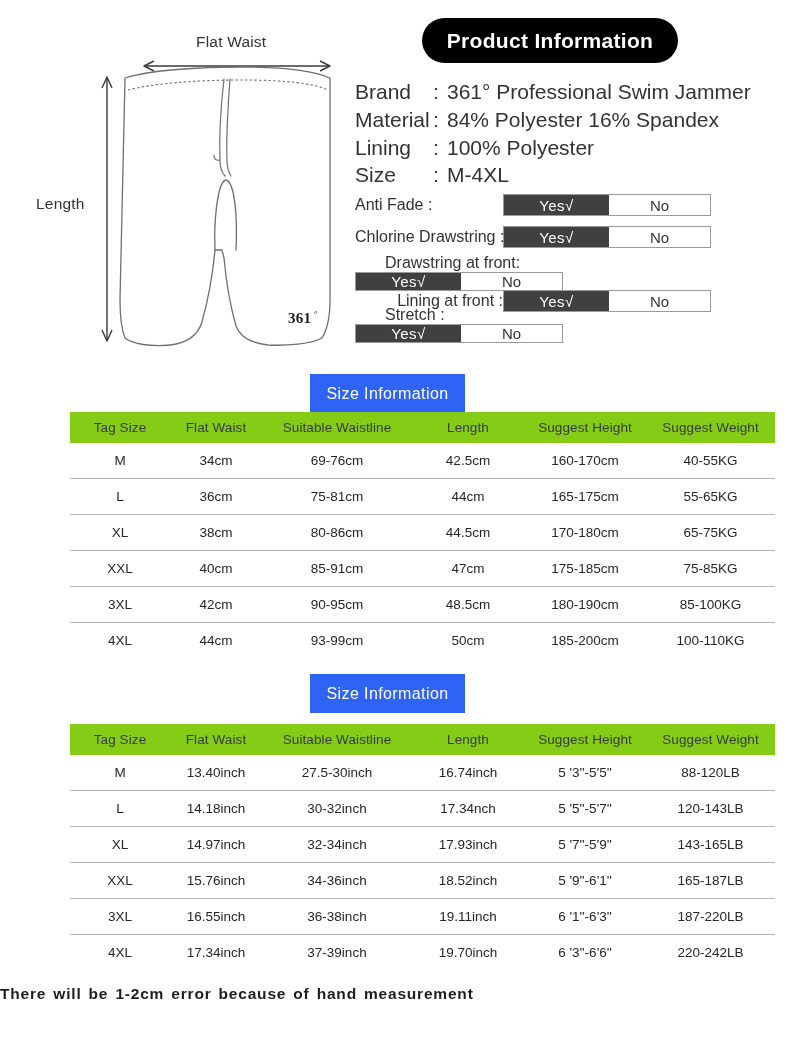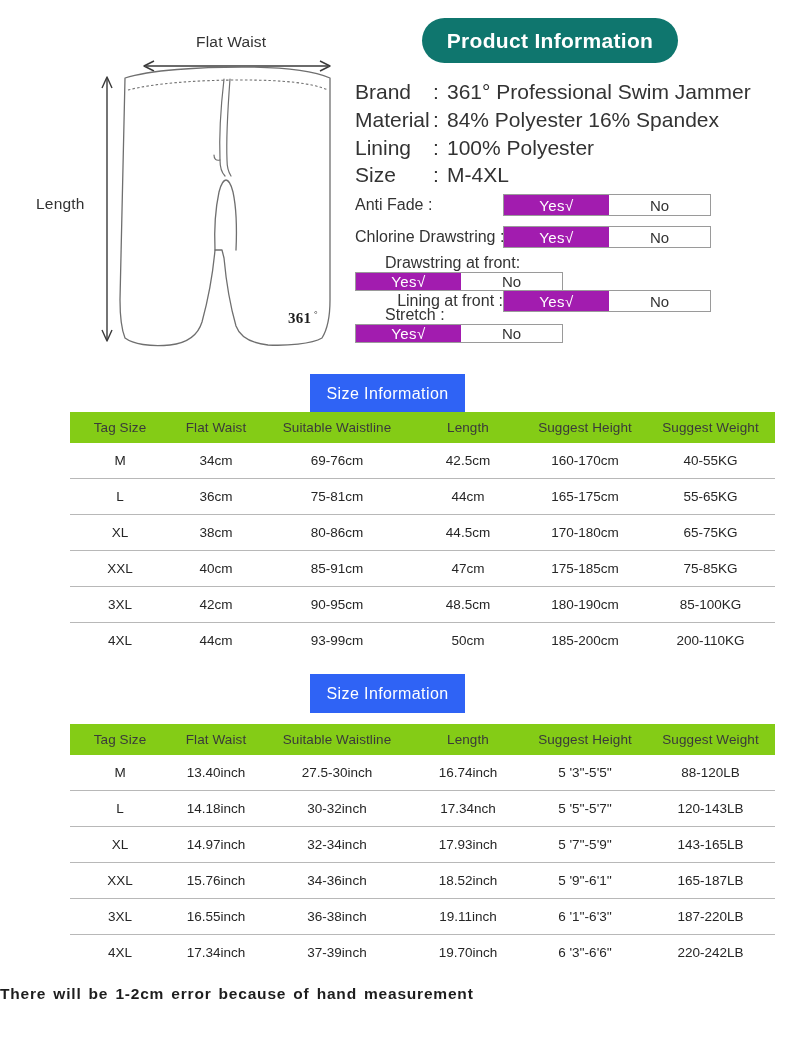--- a/index.html
+++ b/index.html
@@ -44,21 +44,21 @@
     width: 450px;
     height: 370px;
   }
   #pi-pill {
     position: absolute;
     left: 72px;
     top: 18px;
     width: 256px;
     height: 45px;
     border-radius: 23px;
-    background: #0f766e;
+    background: #000000;
     color: #ffffff;
     font-size: 21px;
     font-weight: bold;
     display: flex;
     align-items: center;
     justify-content: center;
     letter-spacing: .3px;
   }
   .spec-row {
     position: absolute;
@@ -90,21 +90,21 @@
   .feat-toggle {
     display: flex;
     width: 208px;
     height: 22px;
     border: 1px solid #9a9a9a;
     box-sizing: border-box;
     background: #ffffff;
   }
   .feat-yes {
     flex: 0 0 105px;
-    background: #a21caf;
+    background: #404040;
     color: #ffffff;
     font-size: 15px;
     display: flex;
     align-items: center;
     justify-content: center;
     letter-spacing: .5px;
   }
   .feat-no {
     flex: 1 1 auto;
     background: #ffffff;
@@ -363,21 +363,21 @@
       <td>48.5cm</td>
       <td>180-190cm</td>
       <td>85-100KG</td>
     </tr>
     <tr>
       <td>4XL</td>
       <td>44cm</td>
       <td>93-99cm</td>
       <td>50cm</td>
       <td>185-200cm</td>
-      <td>200-110KG</td>
+      <td>100-110KG</td>
     </tr>
   </tbody>
 </table>
 
 <div class="size-btn" style="left:310px; top:674px;">Size  Information</div>
 
 <table class="size-table" id="size-table-inch" style="top:724px;">
   <colgroup>
     <col class="col-tag">
       <col class="col-fw">

